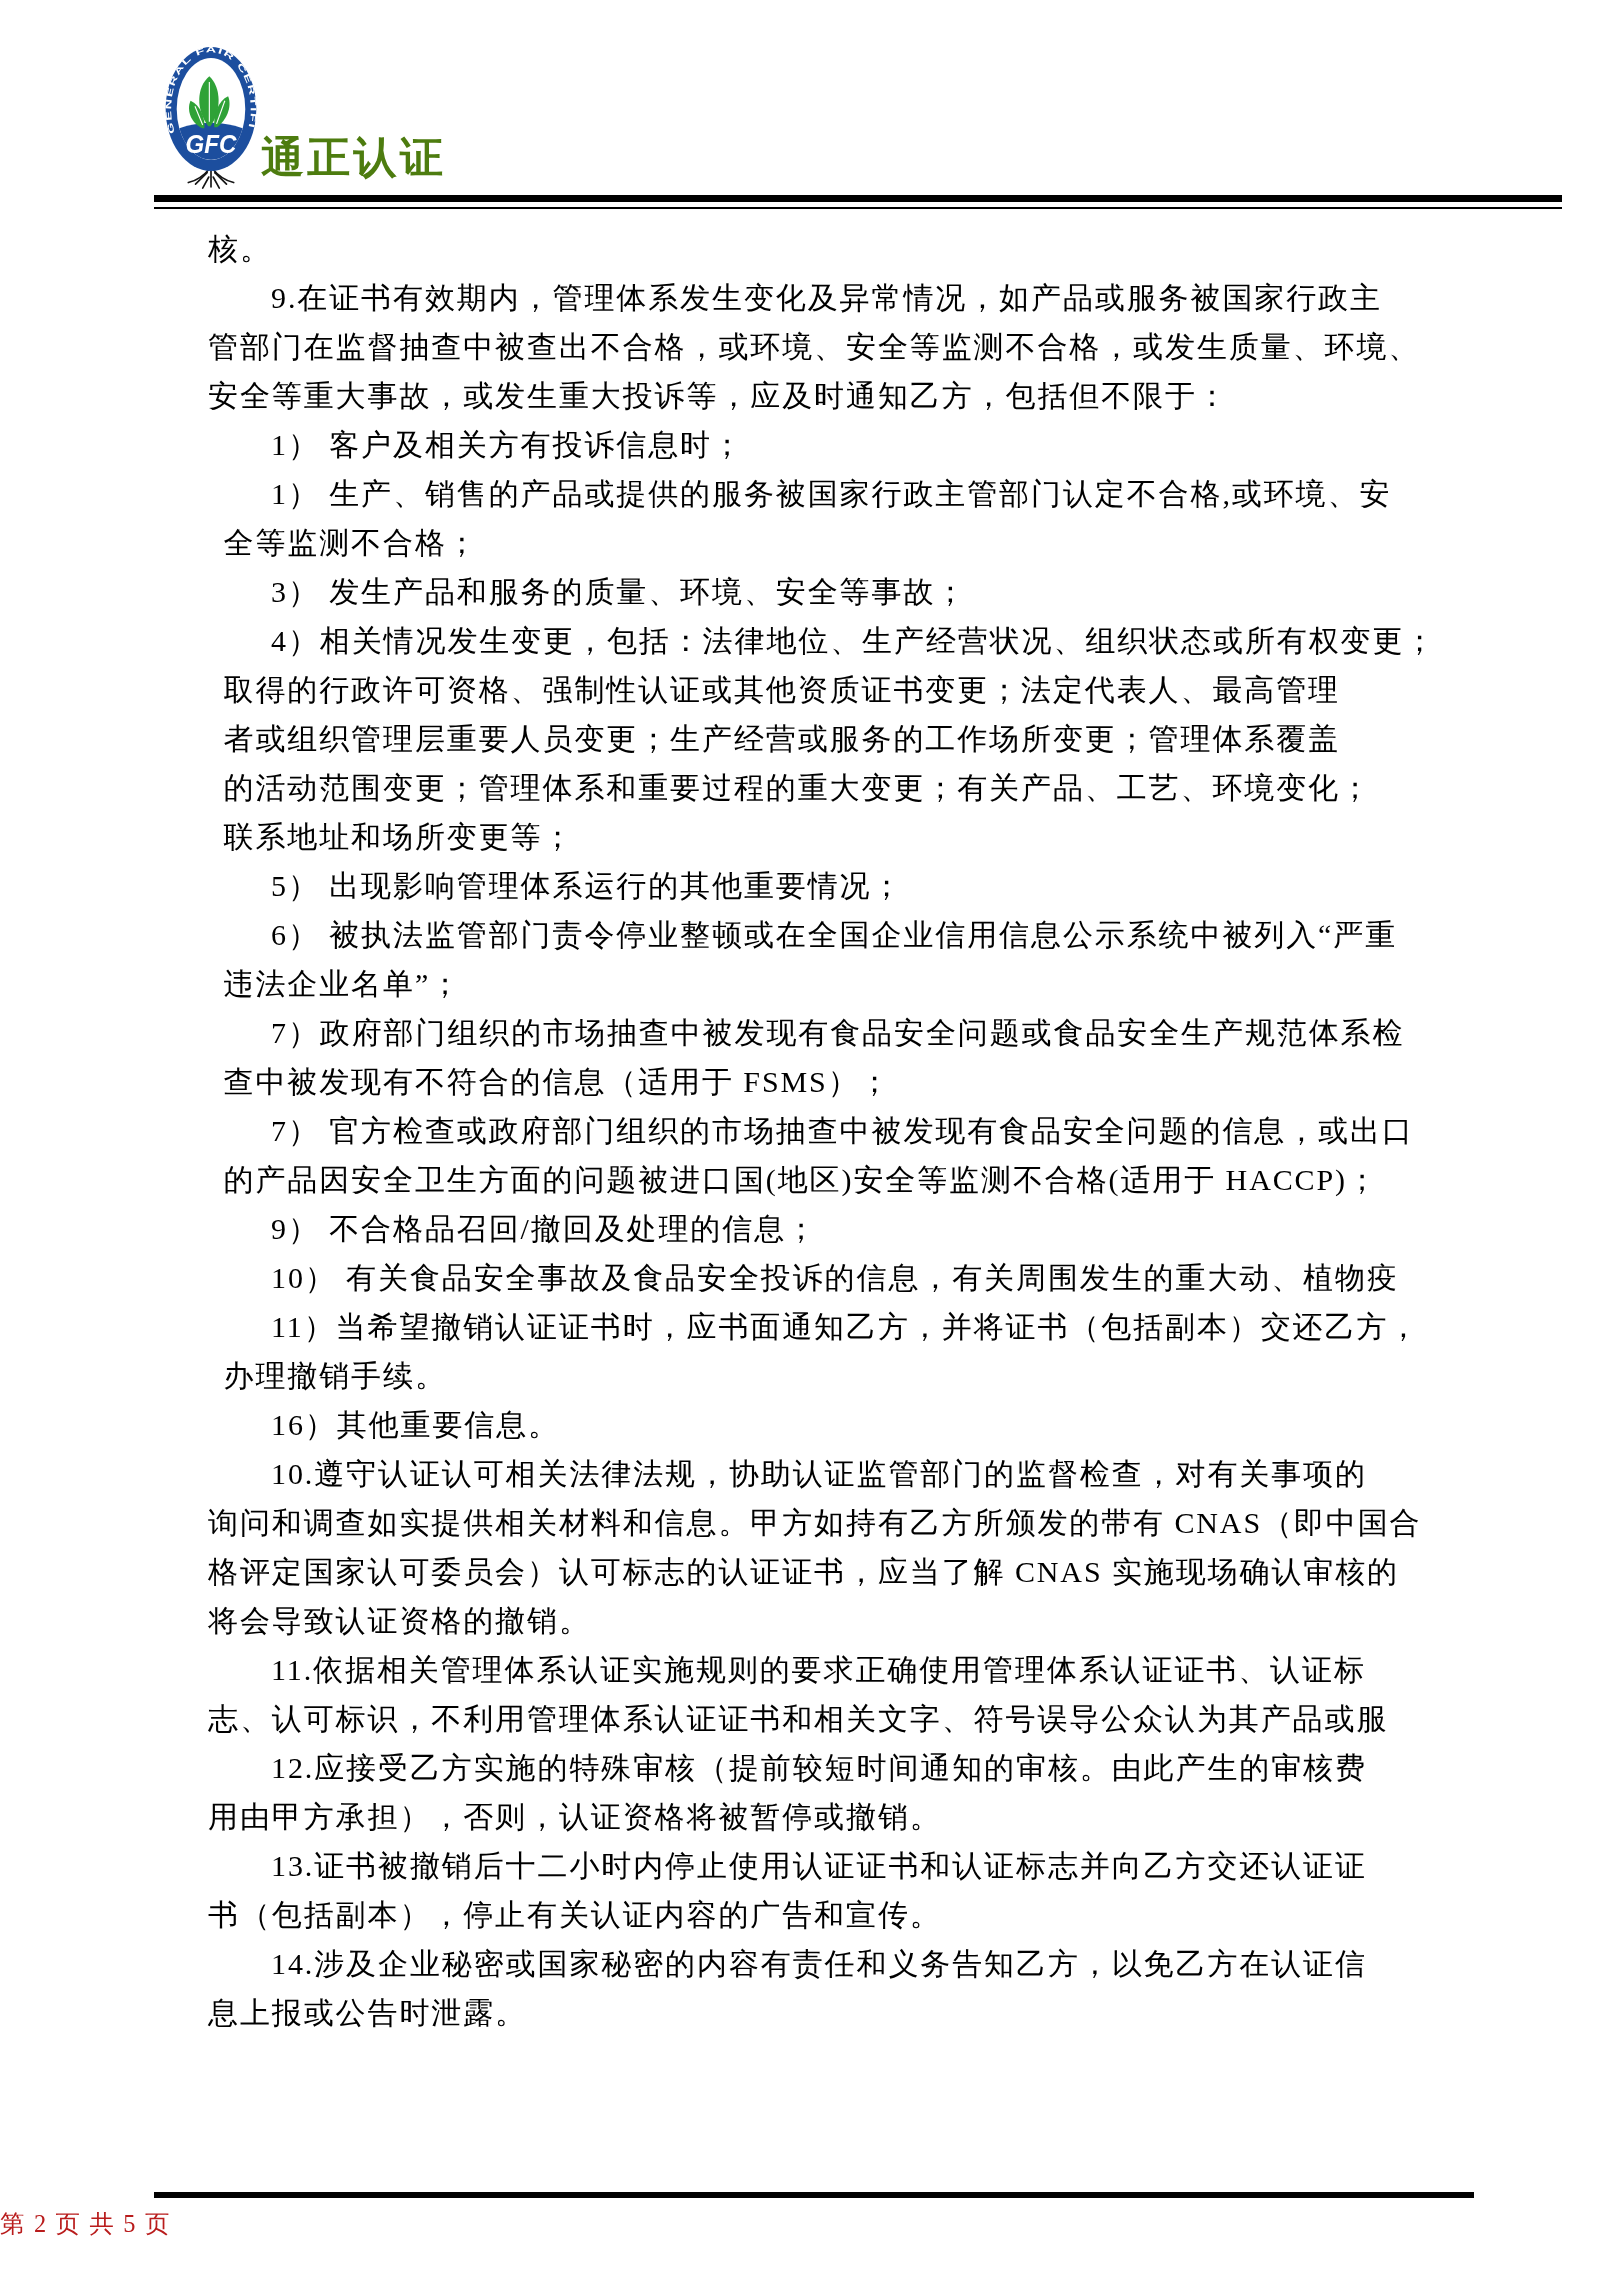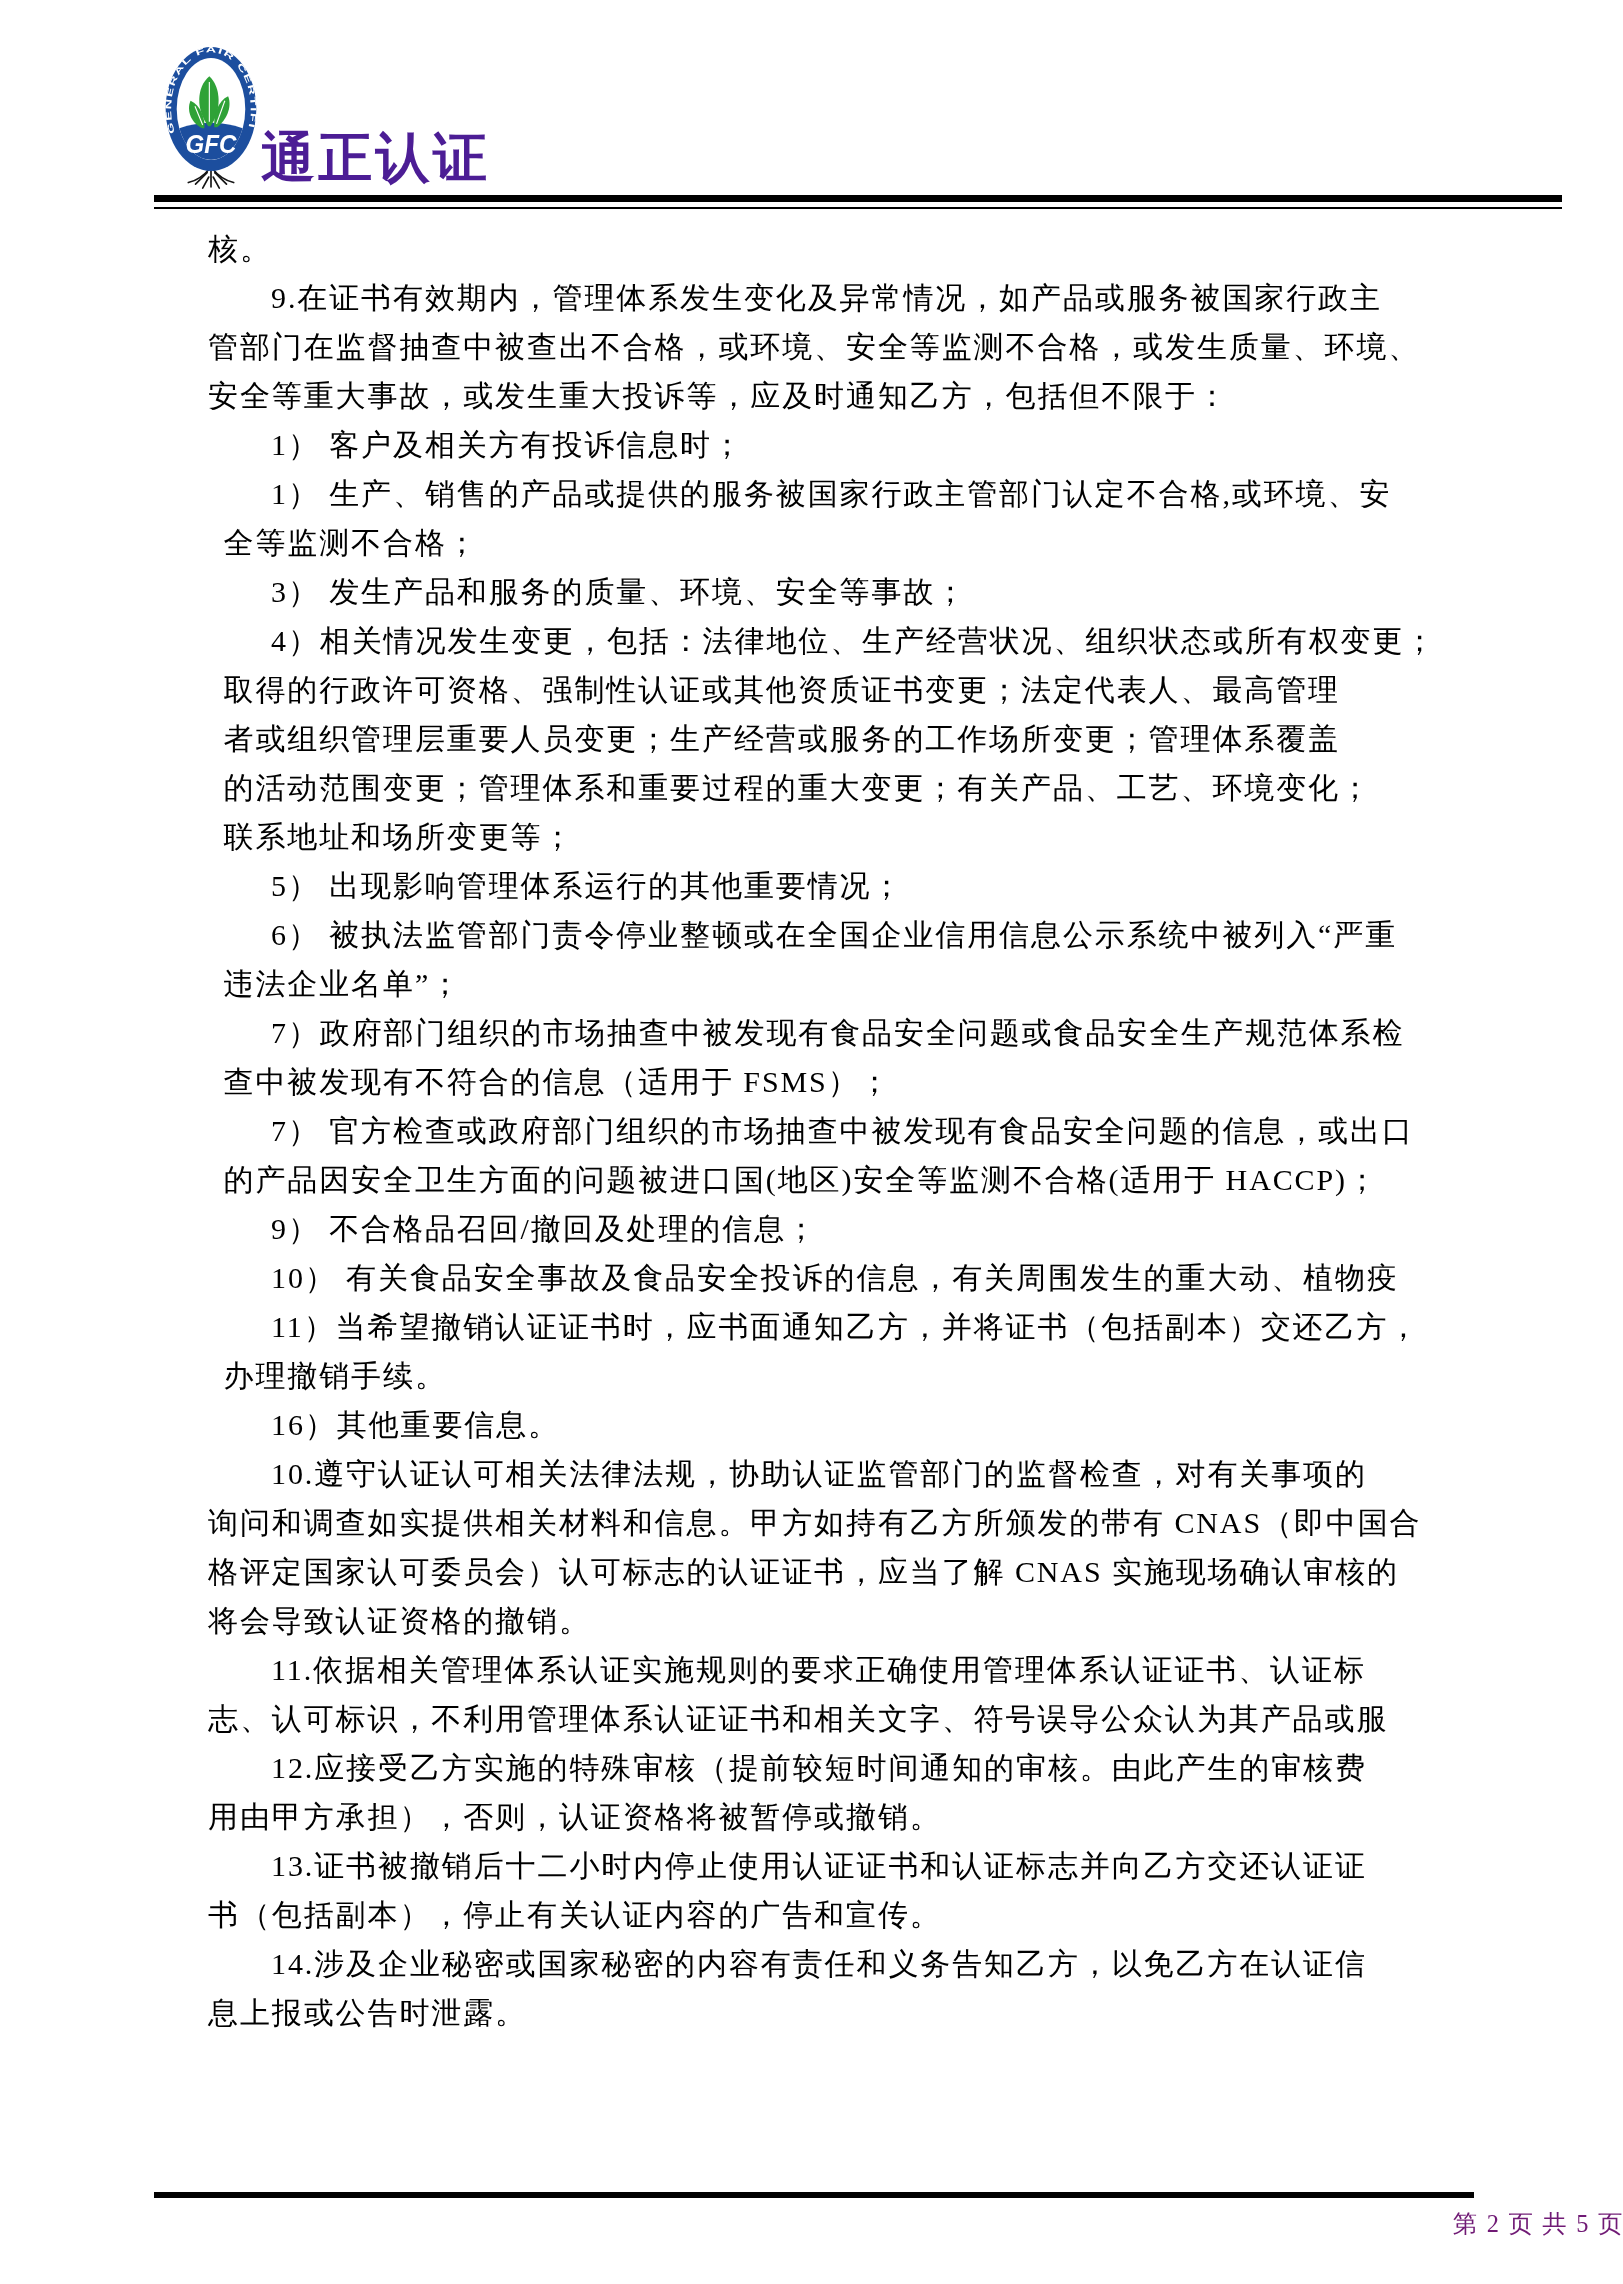--- a/index.html
+++ b/index.html
@@ -5,38 +5,38 @@
   html,body{margin:0;padding:0;}
   body{
     width:1624px;height:2284px;background:#ffffff;position:relative;
     font-family:"Liberation Serif", serif;color:#000;overflow:hidden;
   }
   
   .emblem{position:absolute;left:164px;top:45px;width:94px;height:149px;}
   .brand{
     position:absolute;left:261px;top:132px;height:51px;
     font-family:"Liberation Sans", sans-serif;font-weight:700;
-    font-size:54px;line-height:51px;letter-spacing:3.3px;color:#4c1d95;
+    font-size:43px;line-height:51px;letter-spacing:3.3px;color:#4d7c0f;
     white-space:nowrap;
   }
   .rule-thick{position:absolute;left:154px;top:195px;width:1408px;height:7.2px;background:#000;}
   .rule-thin{position:absolute;left:154px;top:207px;width:1408px;height:2.2px;background:#000;}
   
   .doc{position:absolute;left:208px;top:224px;width:1221px;}
   .line{
     font-size:30px;line-height:49px;letter-spacing:1.9px;
     white-space:nowrap;color:#000;
   }
   .in1{padding-left:15.5px;}
   .in2{padding-left:63px;}
   
   .footer-rule{position:absolute;left:154px;top:2192px;width:1320px;height:6.1px;background:#000;}
   .footer-text{
-    position:absolute;left:0;top:2208px;width:1624px;text-align:right;
-    font-size:24.4px;line-height:31px;letter-spacing:1.7px;color:#701a75;
+    position:absolute;left:0;top:2208px;width:1624px;text-align:left;
+    font-size:24.4px;line-height:31px;letter-spacing:1.7px;color:#b91c1c;
   }
 </style>
 </head>
 <body>
 
 <div class="emblem">
   <svg width="94" height="149" viewBox="0 0 170 268" xmlns="http://www.w3.org/2000/svg">
     <defs>
       <path id="ringPath" d="M 19.8 158 A 72 102 0 1 1 150.2 158" fill="none"></path>
     </defs>

